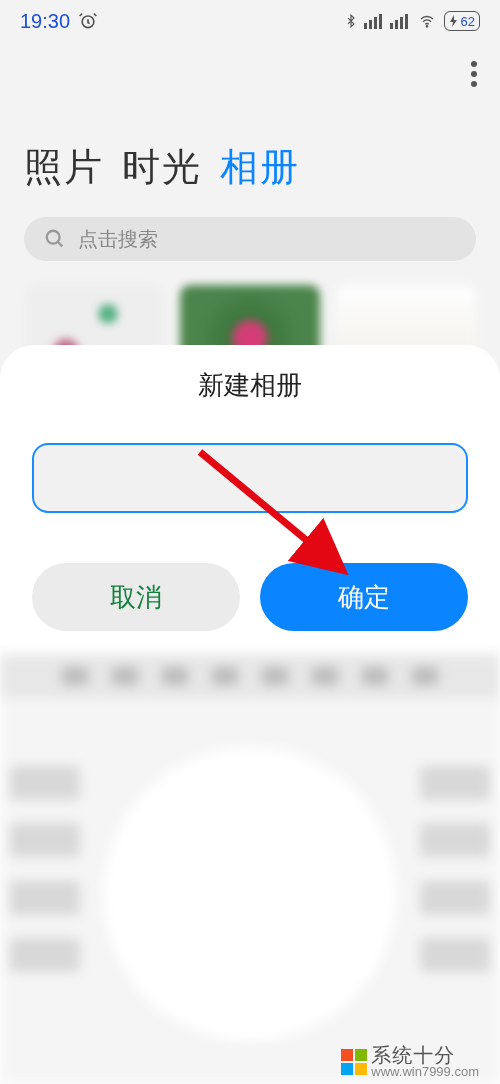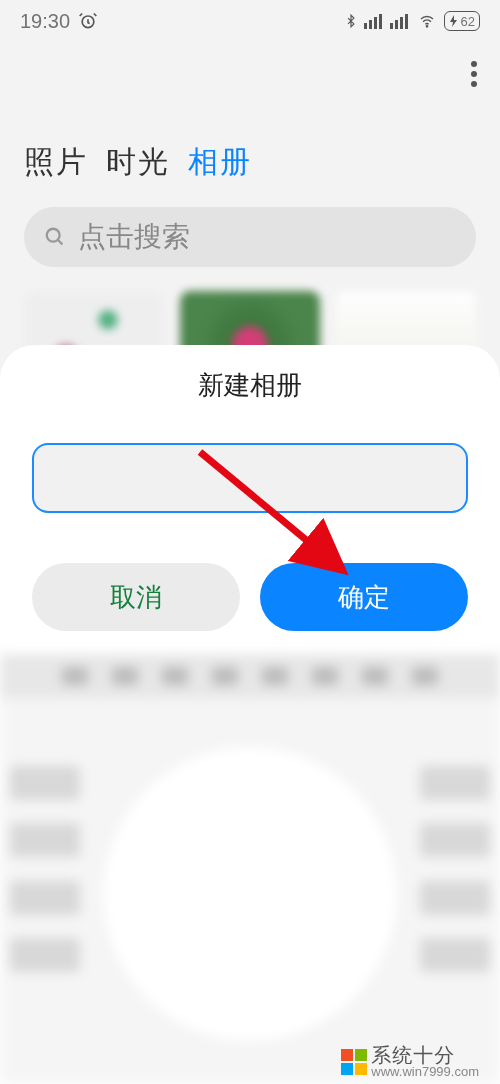--- a/index.html
+++ b/index.html
@@ -1,34 +1,34 @@
 <!DOCTYPE html>
 <html><head>
   <meta charset="utf-8">
   <style>
     * { margin: 0; padding: 0; box-sizing: border-box; font-family: -apple-system, "PingFang SC", "Microsoft YaHei", sans-serif; }
     html, body { width: 500px; height: 1084px; overflow: hidden; background: #f3f3f3; position: relative; }
 
     
-    .statusbar { height: 42px; display: flex; align-items: center; justify-content: space-between; padding: 8px 20px; color: #737373; font-size: 20px; }
+    .statusbar { height: 42px; display: flex; align-items: center; justify-content: space-between; padding: 8px 20px; color: #1d4ed8; font-size: 20px; }
     .sb-left { display: flex; align-items: center; gap: 8px; }
     .sb-right { display: flex; align-items: center; gap: 6px; }
     .sb-right svg { display: block; }
     .battery-box { display: flex; align-items: center; border: 1.5px solid #555; border-radius: 6px; padding: 0 4px; height: 20px; font-size: 13px; gap: 2px; }
 
     
     .overflow { position: absolute; top: 60px; right: 22px; }
 
     
-    .tabs { display: flex; gap: 18px; padding: 100px 24px 24px 24px; font-size: 30px; letter-spacing: 2px; }
+    .tabs { display: flex; gap: 18px; padding: 100px 24px 24px 24px; font-size: 38px; letter-spacing: 2px; }
     .tab { color: #333; }
     .tab.active { color: #0a84ff; }
 
     
-    .searchbar { margin: 0 24px; height: 60px; background: #e3e3e3; border-radius: 30px; display: flex; align-items: center; padding: 0 20px; gap: 12px; color: #888; font-size: 28px; }
+    .searchbar { margin: 0 24px; height: 44px; background: #e3e3e3; border-radius: 30px; display: flex; align-items: center; padding: 0 20px; gap: 12px; color: #888; font-size: 20px; }
 
     
     .thumbs { display: flex; gap: 16px; padding: 24px 24px 0 24px; height: 120px; filter: blur(4px); opacity: .9; }
     .thumb { flex: 1; border-radius: 10px; }
     .thumb.a { background: radial-gradient(circle at 30% 70%, #b57 10%, transparent 12%), radial-gradient(circle at 60% 30%, #4a7 8%, transparent 10%), #eee; }
     .thumb.b { background: radial-gradient(circle at 50% 55%, #d12a6a 18%, #2a6a2a 22%, #3a7a3a 60%); }
     .thumb.c { background: linear-gradient(#fff,#f0efe8); }
 
     
     .sheet { position: absolute; left: 0; right: 0; top: 345px; bottom: 0; background: #fff; border-top-left-radius: 34px; border-top-right-radius: 34px; padding-top: 23px; }

